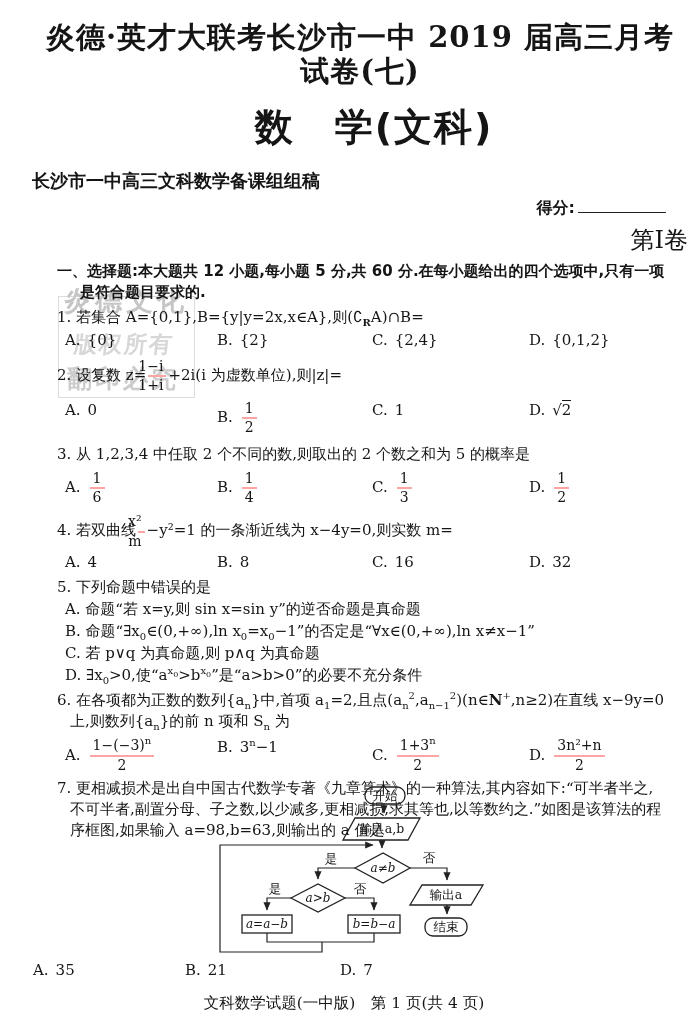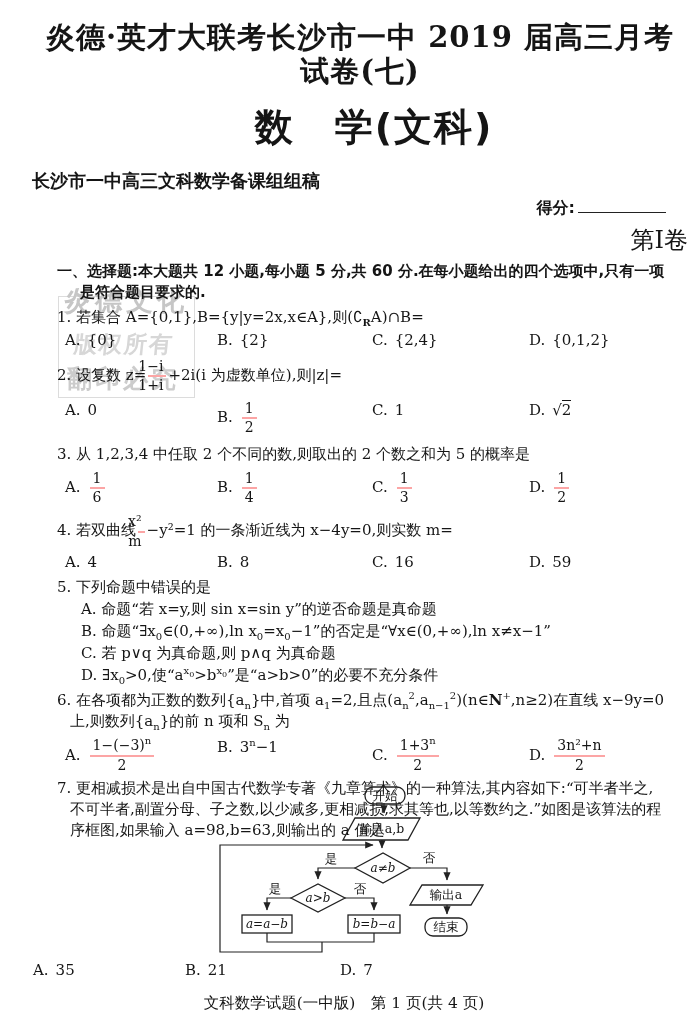--- a/index.html
+++ b/index.html
@@ -39,21 +39,21 @@
   }
 
   
   .question { margin:0 20px 0 25px; }
   .q-stem { padding-left:13px; text-indent:-13px; margin-top:4px; }
   .q-stem.roomy { margin-top:7px; }
   .options-row { display:grid; grid-template-columns:152px 155px 157px 1fr; padding-left:8px; margin-top:2px; }
   .options-row.tall { margin-top:5px; margin-bottom:3px; }
   .option { white-space:nowrap; }
   .option .lbl { margin-right:7px; }
-  .q5-opt { margin-left:24px; margin-top:1px; }
+  .q5-opt { margin-left:8px; margin-top:1px; }
 
   sub, sup { font-size:10px; line-height:0; }
   sup sub { font-size:8px; }
 
   .frac { display:inline-block; text-align:center; vertical-align:middle; line-height:1.1; font-size:14px; margin:1px 2px; }
   .frac .fn { display:block; padding:0 3px 1px; border-bottom:2px solid #fca5a5; }
   .frac .fd { display:block; padding:1px 3px 0; }
   .rad-body { border-top:1px solid #151515; }
 
   
@@ -134,21 +134,21 @@
     </div>
 
     <div class="question">
       <div class="q-stem roomy">
         <span>4. 若双曲线</span><span class="frac"><span class="fn">x²</span><span class="fd">m</span></span><span>−y²=1 的一条渐近线为 x−4y=0,则实数 m=</span>
       </div>
       <div class="options-row">
         <span class="option"><span class="lbl">A.</span><span>4</span></span>
         <span class="option"><span class="lbl">B.</span><span>8</span></span>
         <span class="option"><span class="lbl">C.</span><span>16</span></span>
-        <span class="option"><span class="lbl">D.</span><span>59</span></span>
+        <span class="option"><span class="lbl">D.</span><span>32</span></span>
       </div>
     </div>
 
     <div class="question">
       <div class="q-stem">5. 下列命题中错误的是</div>
       <div class="q5-opt">A. 命题“若 x=y,则 sin x=sin y”的逆否命题是真命题</div>
       <div class="q5-opt">B. 命题“∃x<sub>0</sub>∈(0,+∞),ln x<sub>0</sub>=x<sub>0</sub>−1”的否定是“∀x∈(0,+∞),ln x≠x−1”</div>
       <div class="q5-opt">C. 若 p∨q 为真命题,则 p∧q 为真命题</div>
       <div class="q5-opt">D. ∃x<sub>0</sub>&gt;0,使“a<sup>x<sub>0</sub></sup>&gt;b<sup>x<sub>0</sub></sup>”是“a&gt;b&gt;0”的必要不充分条件</div>
     </div>

